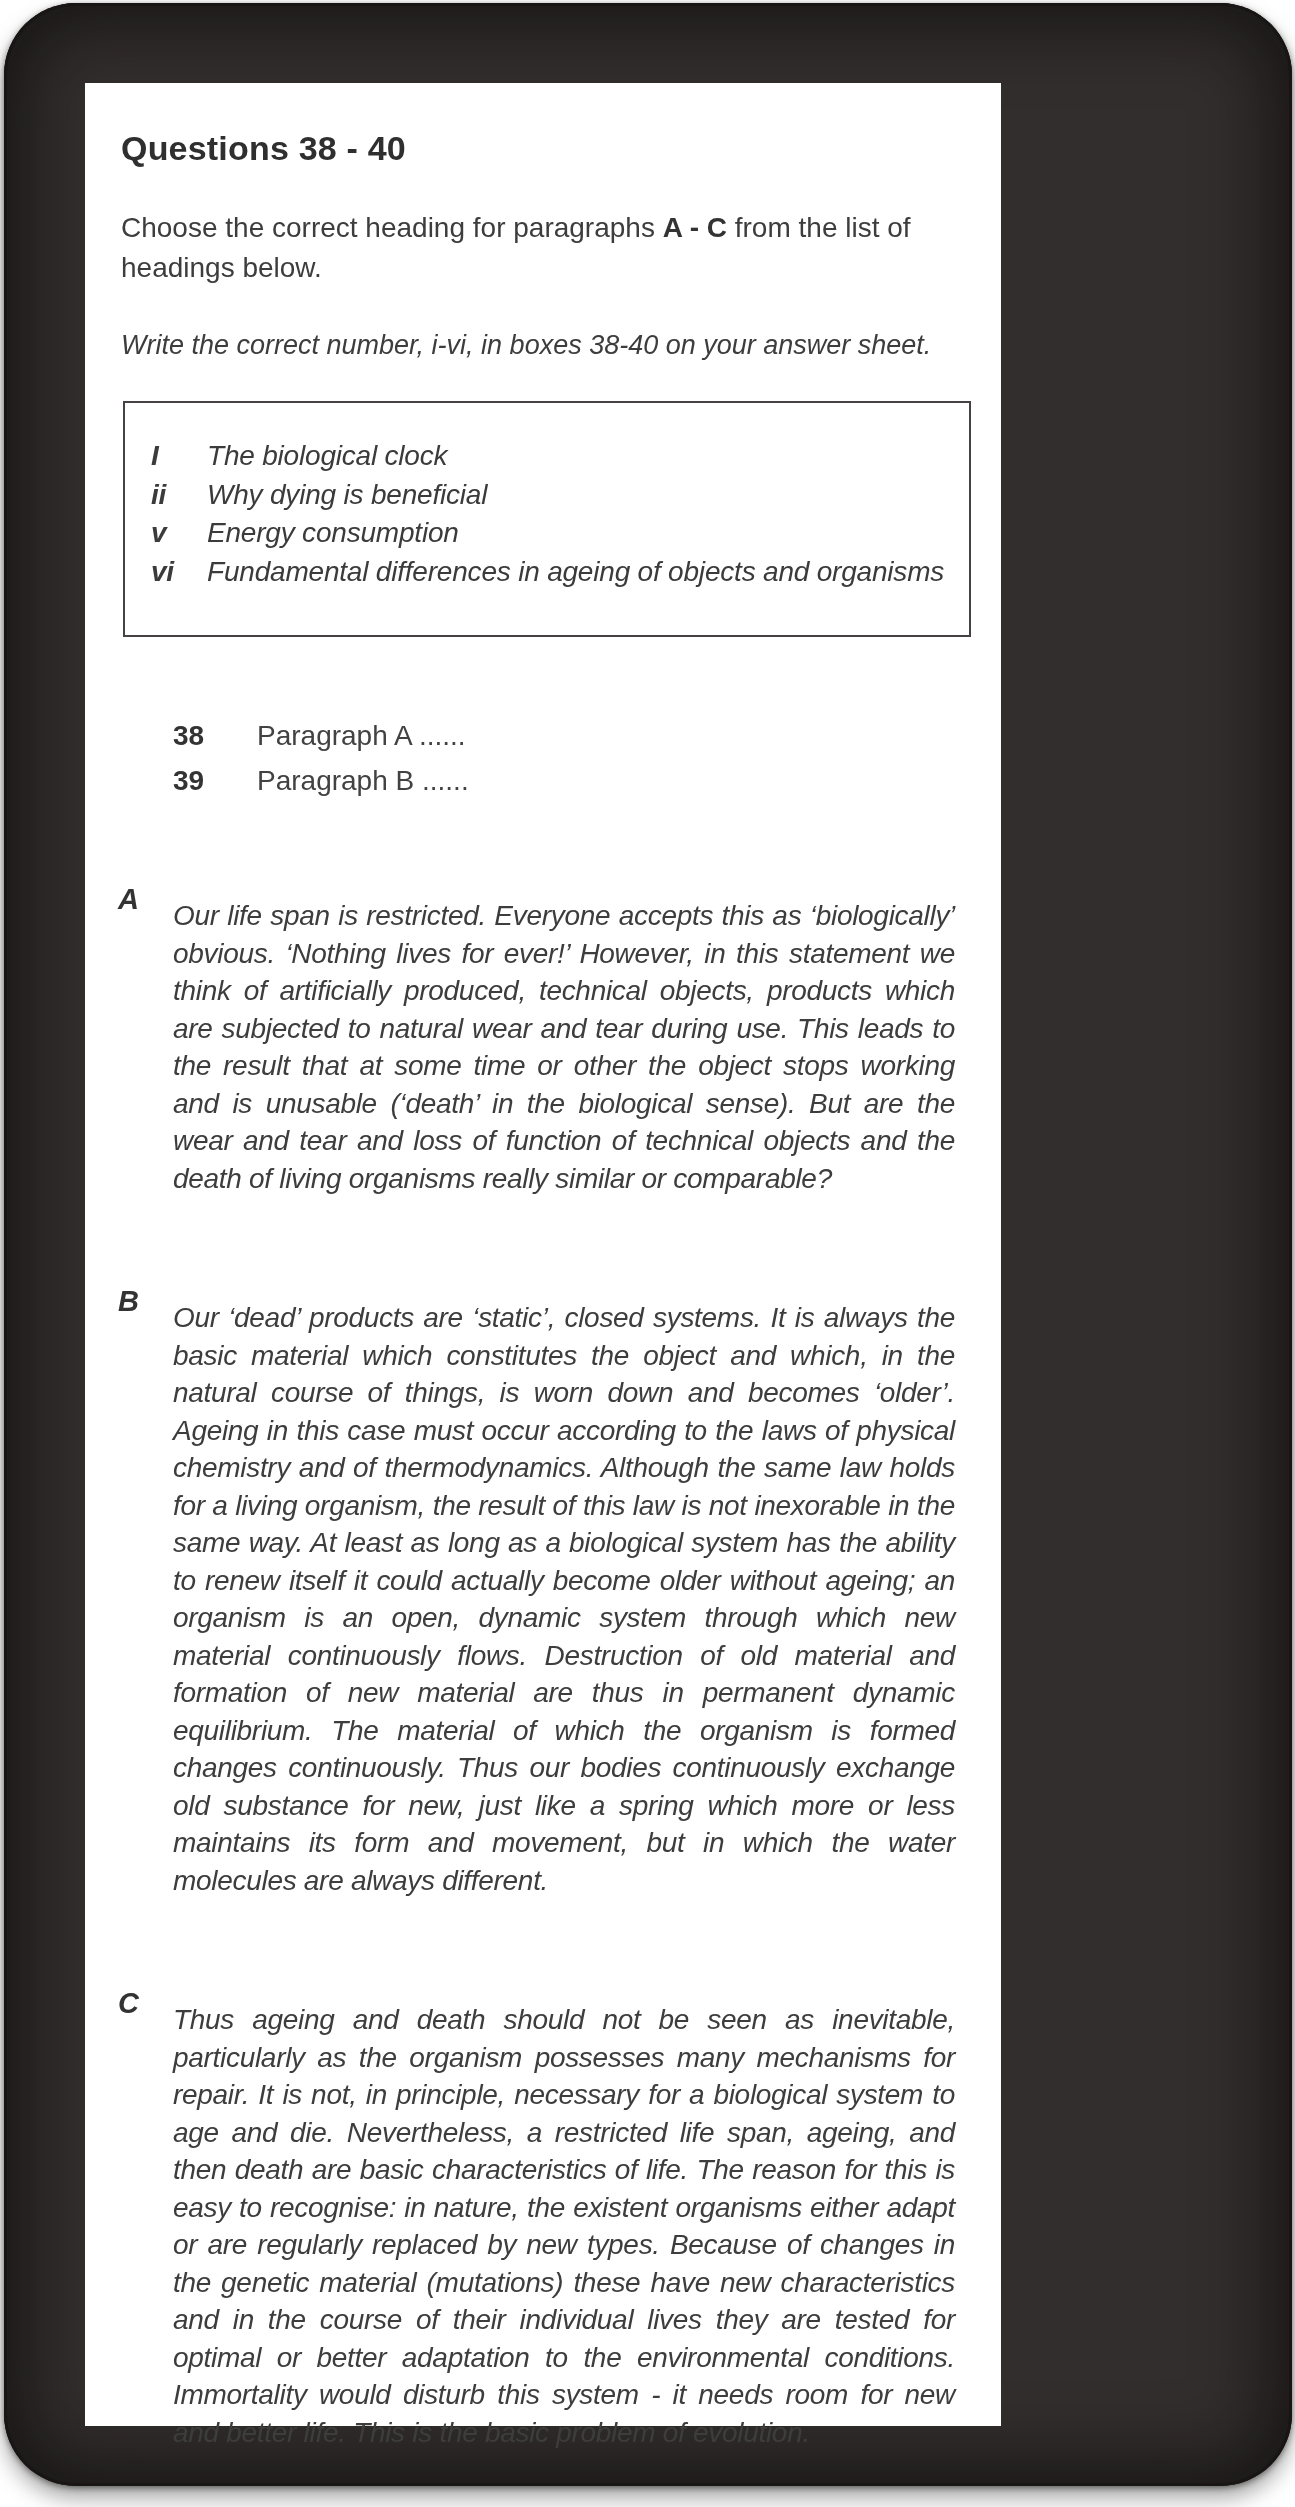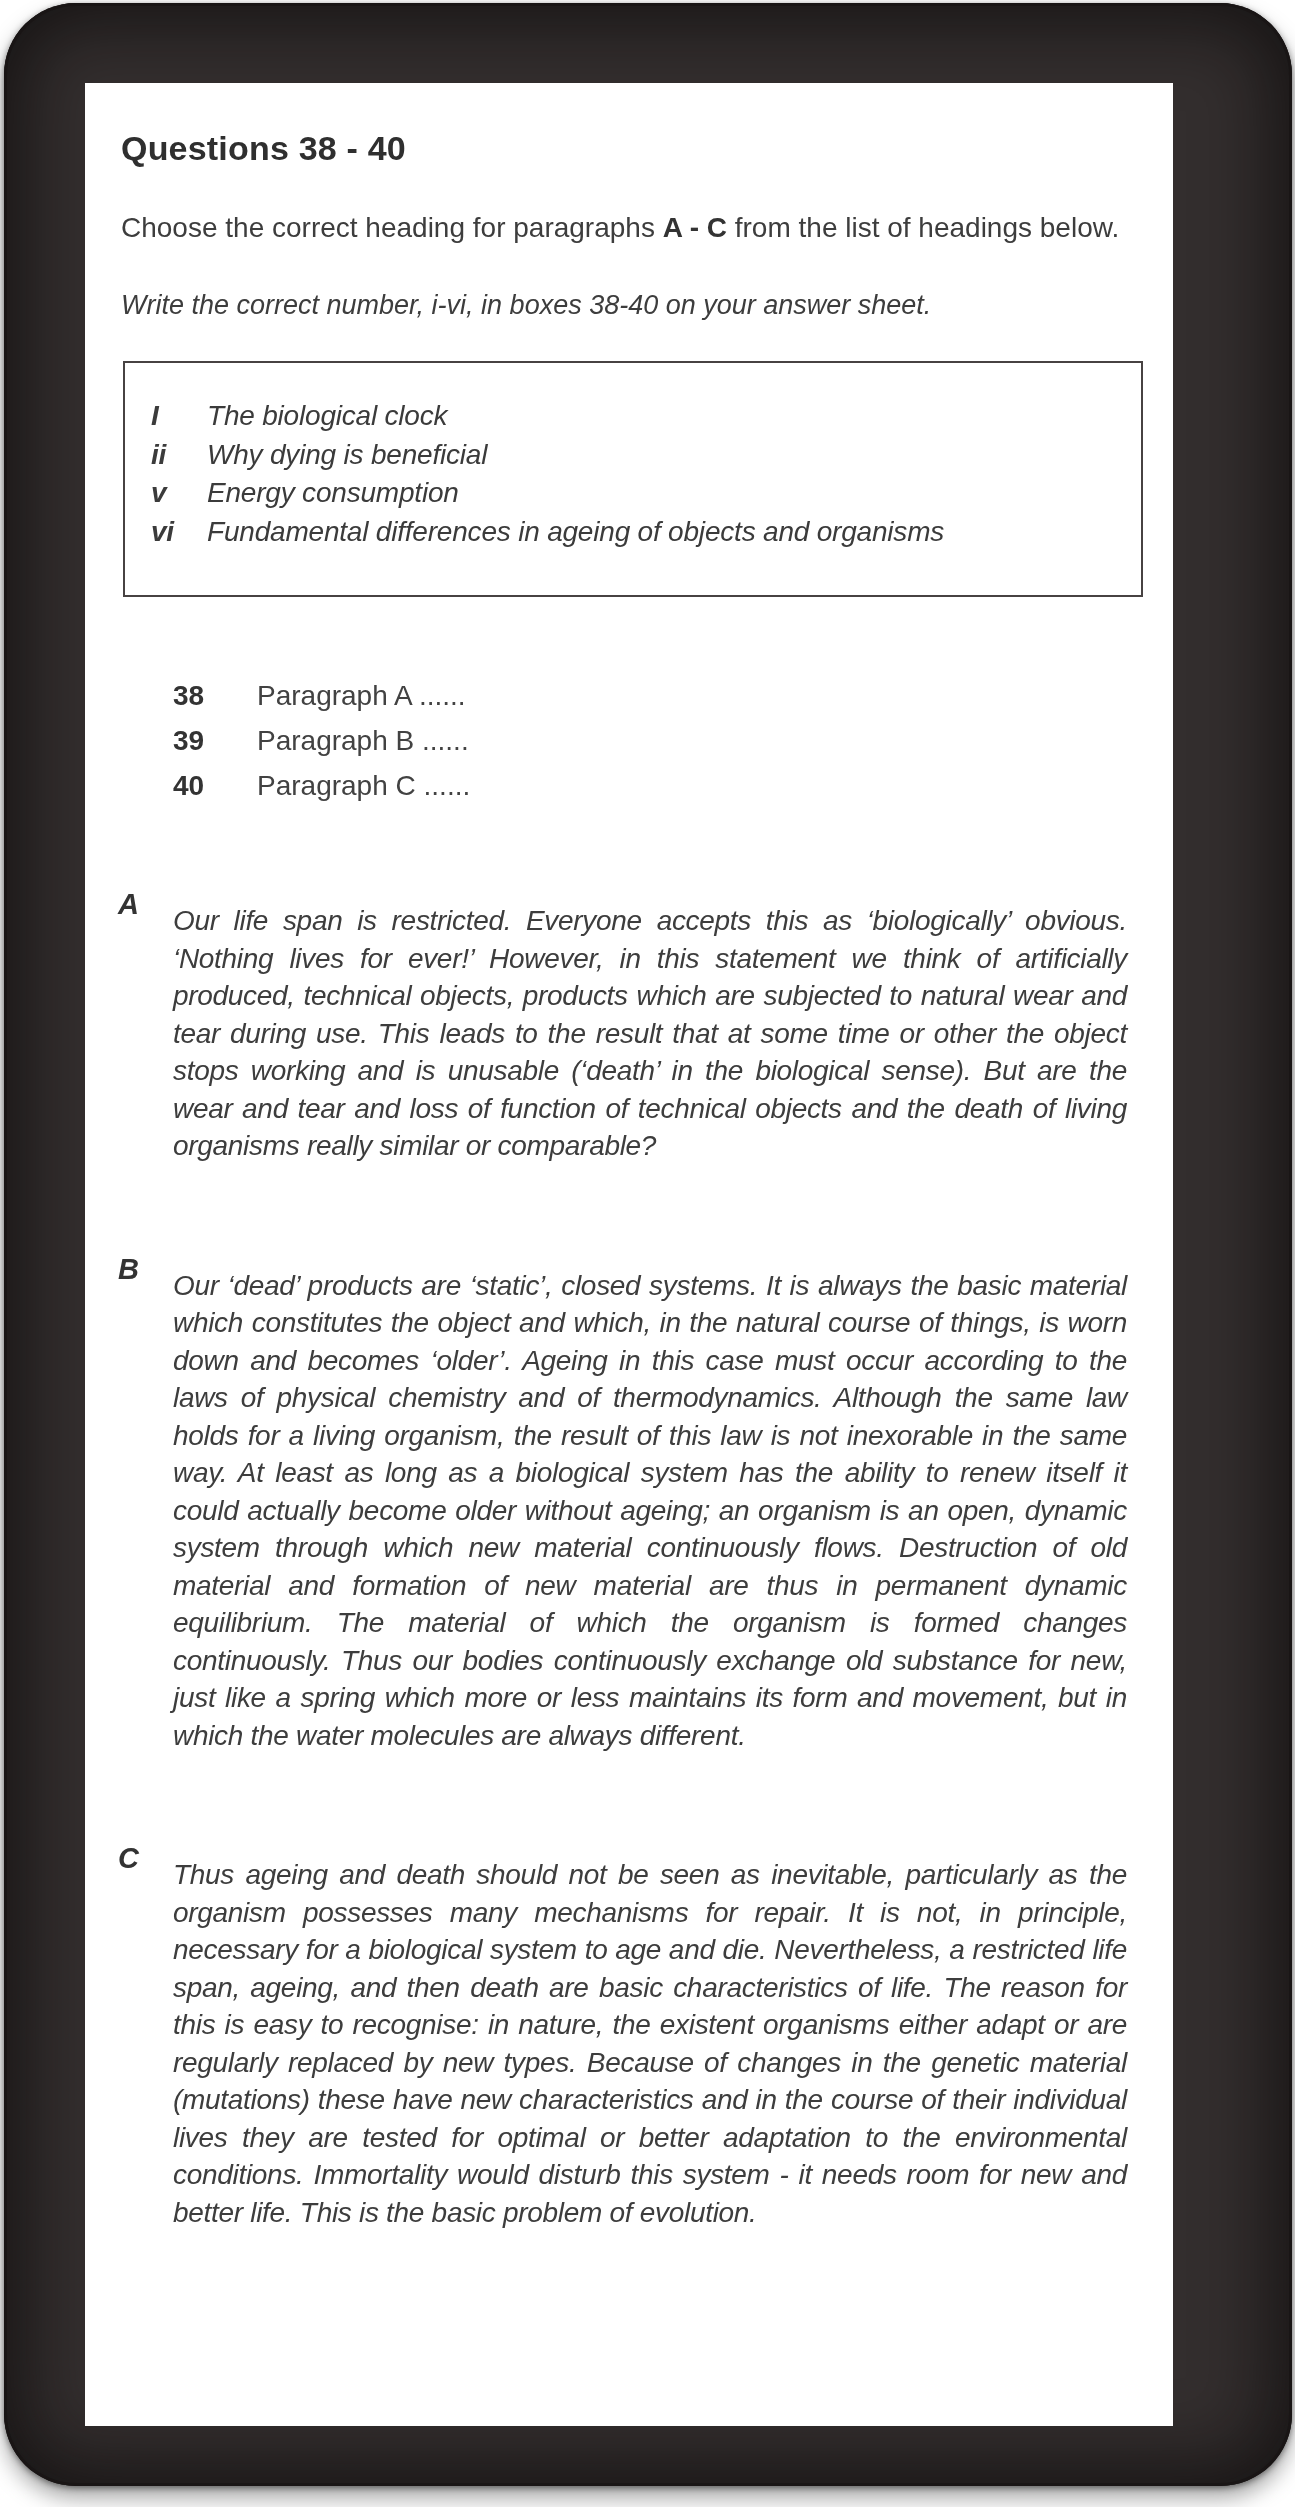--- a/index.html
+++ b/index.html
@@ -18,21 +18,21 @@
     background:#332e2e;
     box-shadow:
       inset 0 0 0 3px #191515,
       inset 0 0 70px 22px rgba(8,6,6,0.62),
       0 12px 22px rgba(0,0,0,0.35),
       0 2px 6px rgba(0,0,0,0.45);
   }
   .page{
     position:absolute;
     left:81px;top:80px;
-    width:1088px;height:2343px;
+    width:916px;height:2343px;
     background:#ffffff;
     box-sizing:border-box;
     padding:46px 30px 0 36px;
     color:#3b3b3b;
   }
   .page-title{
     margin:0 0 40px 0;
     font-size:34px;
     font-weight:bold;
     color:#2f2f2f;
@@ -141,24 +141,20 @@
 
       <div class="questions">
         <div class="q-row">
           <span class="q-num">38</span>
           <span class="q-label">Paragraph A ......</span>
         </div>
         <div class="q-row">
           <span class="q-num">39</span>
           <span class="q-label">Paragraph B ......</span>
         </div>
-        <div class="q-row">
-          <span class="q-num">40</span>
-          <span class="q-label">Paragraph C ......</span>
-        </div>
       </div>
 
       <div class="passage">
         <div class="para">
           <span class="para-letter">A</span>
           <p class="para-text">Our life span is restricted. Everyone accepts this as ‘biologically’ obvious. ‘Nothing lives for ever!’ However, in this statement we think of artificially produced, technical objects, products which are subjected to natural wear and tear during use. This leads to the result that at some time or other the object stops working and is unusable (‘death’ in the biological sense). But are the wear and tear and loss of function of technical objects and the death of living organisms really similar or comparable?</p>
         </div>
         <div class="para">
           <span class="para-letter">B</span>
           <p class="para-text">Our ‘dead’ products are ‘static’, closed systems. It is always the basic material which constitutes the object and which, in the natural course of things, is worn down and becomes ‘older’. Ageing in this case must occur according to the laws of physical chemistry and of thermodynamics. Although the same law holds for a living organism, the result of this law is not inexorable in the same way. At least as long as a biological system has the ability to renew itself it could actually become older without ageing; an organism is an open, dynamic system through which new material continuously flows. Destruction of old material and formation of new material are thus in permanent dynamic equilibrium. The material of which the organism is formed changes continuously. Thus our bodies continuously exchange old substance for new, just like a spring which more or less maintains its form and movement, but in which the water molecules are always different.</p>

